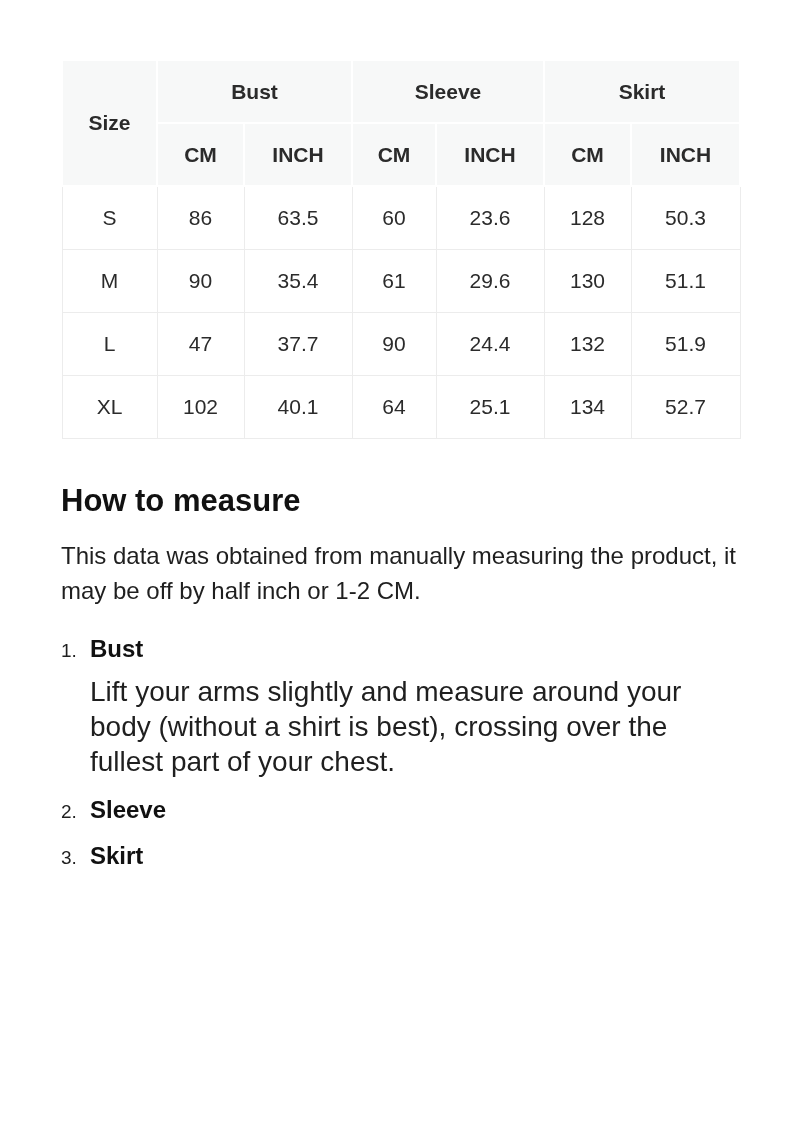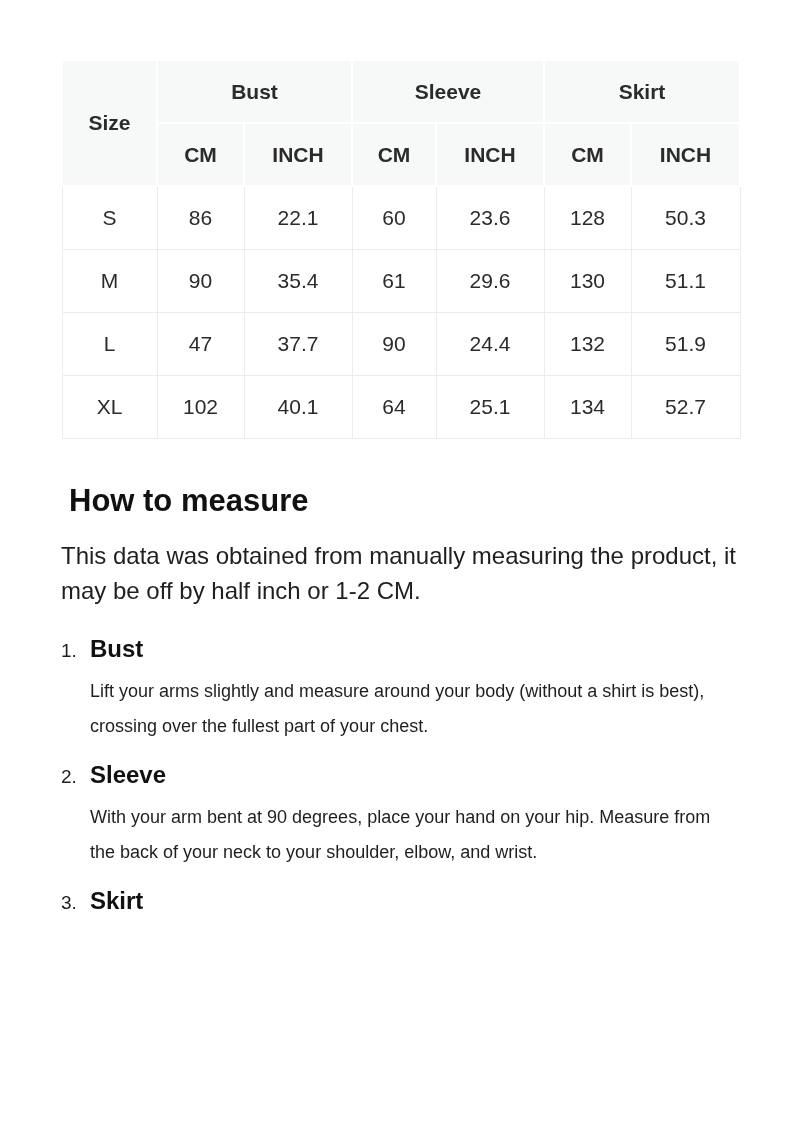--- a/index.html
+++ b/index.html
@@ -36,21 +36,21 @@
     padding: 0;
   }
   table.size-chart thead tr { height: 63px; }
   table.size-chart tbody tr { height: 63px; }
 
   
   h2.htm-heading {
     font-size: 31px;
     font-weight: 700;
     color: #111111;
-    margin: 44px 0 19px 8px;
+    margin: 44px 0 19px 0;
     letter-spacing: 0;
   }
   p.htm-intro {
     font-size: 24px;
     line-height: 35px;
     margin: 4px 0 26px 0;
     color: #1f1f1f;
   }
   ol.steps { list-style: none; margin: 0; padding: 0; }
   li.step { margin: 0 0 16px 0; }
@@ -62,21 +62,21 @@
     color: #1f1f1f;
   }
   .step-title {
     font-size: 24px;
     font-weight: 700;
     color: #111111;
     line-height: 30px;
   }
   .step-desc {
     margin: 10px 0 0 29px;
-    font-size: 18px;
+    font-size: 28px;
     line-height: 35px;
     color: #1f1f1f;
   }
 </style>
 </head>
 <body>
 
 <div class="page">
 
   <table class="size-chart">
@@ -102,21 +102,21 @@
         <th>CM</th>
         <th>INCH</th>
         <th>CM</th>
         <th>INCH</th>
       </tr>
     </thead>
     <tbody>
       <tr>
         <td>S</td>
         <td>86</td>
-        <td>22.1</td>
+        <td>63.5</td>
         <td>60</td>
         <td>23.6</td>
         <td>128</td>
         <td>50.3</td>
       </tr>
       <tr>
         <td>M</td>
         <td>90</td>
         <td>35.4</td>
         <td>61</td>
@@ -155,21 +155,20 @@
         <span class="step-num">1.</span>
         <span class="step-title">Bust</span>
       </div>
       <p class="step-desc">Lift your arms slightly and measure around your body (without a shirt is best), crossing over the fullest part of your chest.</p>
     </li>
     <li class="step">
       <div class="step-head">
         <span class="step-num">2.</span>
         <span class="step-title">Sleeve</span>
       </div>
-      <p class="step-desc">With your arm bent at 90 degrees, place your hand on your hip. Measure from the back of your neck to your shoulder, elbow, and wrist.</p>
     </li>
     <li class="step">
       <div class="step-head">
         <span class="step-num">3.</span>
         <span class="step-title">Skirt</span>
       </div>
     </li>
   </ol>
 
 </div>

